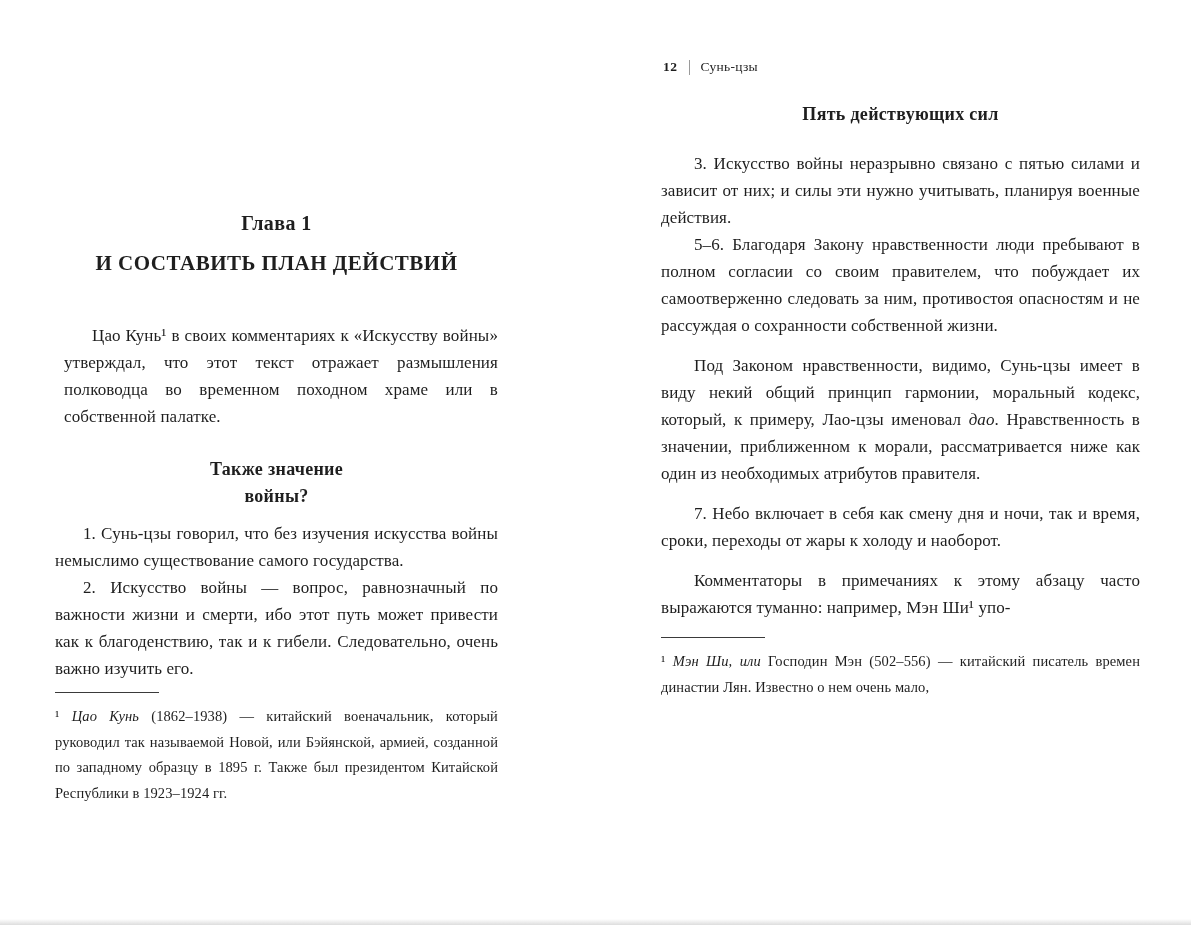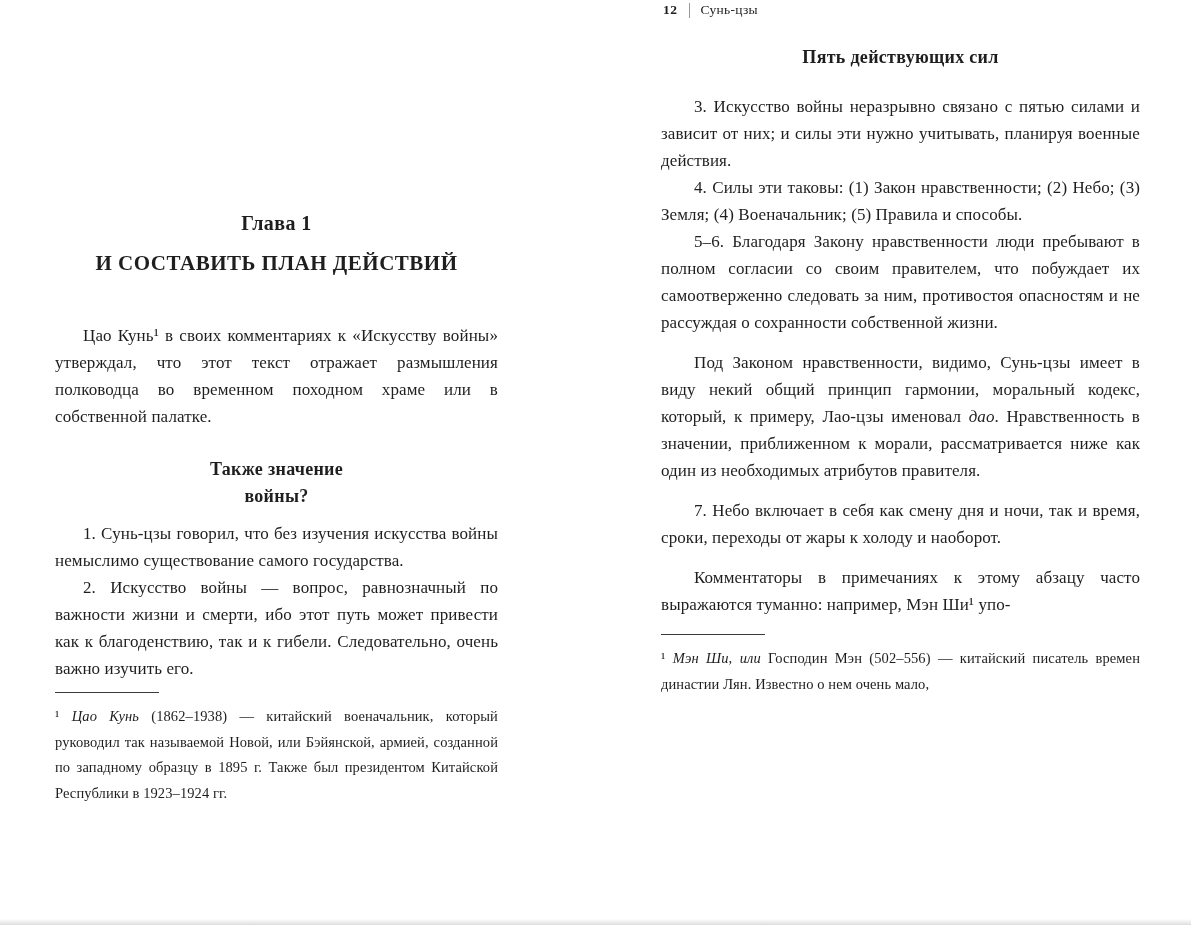--- a/index.html
+++ b/index.html
@@ -6,38 +6,38 @@
   body {
     width: 1191px; height: 925px;
     background: #ffffff;
     font-family: "Liberation Serif", "DejaVu Serif", serif;
     color: #1e1e1e;
     overflow: hidden;
   }
   .book { position: relative; width: 1191px; height: 925px; background: #ffffff; }
   .page { position: absolute; top: 0; }
   .page-left  { left: 55px;  width: 443px; padding-top: 210px; }
-  .page-right { left: 661px; width: 479px; }
+  .page-right { left: 661px; width: 479px; padding-top: 57px; }
 
   .chapter-label {
     font-size: 20px; font-weight: 700; text-align: center;
     line-height: 26px; letter-spacing: 0.4px; margin: 0;
   }
   .chapter-title {
     font-size: 21px; font-weight: 700; text-align: center;
     line-height: 30px; letter-spacing: 0.5px; margin: 12px 0 0 0;
   }
   .block-line { display: block; }
 
   .body-par {
     font-size: 17px; line-height: 27px; text-align: justify;
     text-indent: 33px; margin: 0; letter-spacing: 0.1px;
   }
   .page-left .body-par { text-indent: 28px; }
-  .intro { margin-top: 44px; }
+  .intro { margin-top: 44px; margin-left: 9px; }
   .mt10 { margin-top: 10px; }
   .mt13 { margin-top: 13px; }
   .mt22 { margin-top: 22px; }
 
   .section-heading {
     font-size: 18px; font-weight: 700; text-align: center;
     line-height: 27px; letter-spacing: 0.3px; margin: 0;
   }
   .left-heading  { margin-top: 26px; }
   .right-heading { margin-top: 24px; }
@@ -92,21 +92,20 @@
   <div class="page page-right">
     <div class="running-header">
       <span class="page-number">12</span>
       <span class="header-divider"></span>
       <span class="running-title">Сунь-цзы</span>
     </div>
 
     <h2 class="section-heading right-heading">Пять действующих сил</h2>
 
     <p class="body-par mt22">3. Искусство войны неразрывно связано с пятью силами и зависит от них; и силы эти нужно учитывать, планируя военные действия.</p>
-    <p class="body-par">4. Силы эти таковы: (1) Закон нравственности; (2) Небо; (3) Земля; (4) Военачальник; (5) Правила и способы.</p>
     <p class="body-par">5–6. Благодаря Закону нравственности люди пребывают в полном согласии со своим правителем, что побуждает их самоотверженно следовать за ним, противостоя опасностям и не рассуждая о сохранности собственной жизни.</p>
 
     <p class="body-par mt13 commentary"><span>Под Законом нравственности, видимо, Сунь-цзы имеет в виду некий общий принцип гармонии, моральный кодекс, который, к примеру, Лао-цзы именовал </span><i>дао</i><span>. Нравственность в значении, приближенном к морали, рассматривается ниже как один из необходимых атрибутов правителя.</span></p>
 
     <p class="body-par mt13">7. Небо включает в себя как смену дня и ночи, так и время, сроки, переходы от жары к холоду и наоборот.</p>
     <p class="body-par mt13">Комментаторы в примечаниях к этому абзацу часто выражаются туманно: например, Мэн Ши¹ упо-</p>
 
     <div class="footnote-block fb-right">
       <div class="footnote-rule"></div>
       <p class="footnote-par"><span>¹ </span><i>Мэн Ши, или</i><span> Господин Мэн (502–556) — китайский писатель времен династии Лян. Известно о нем очень мало,</span></p>

